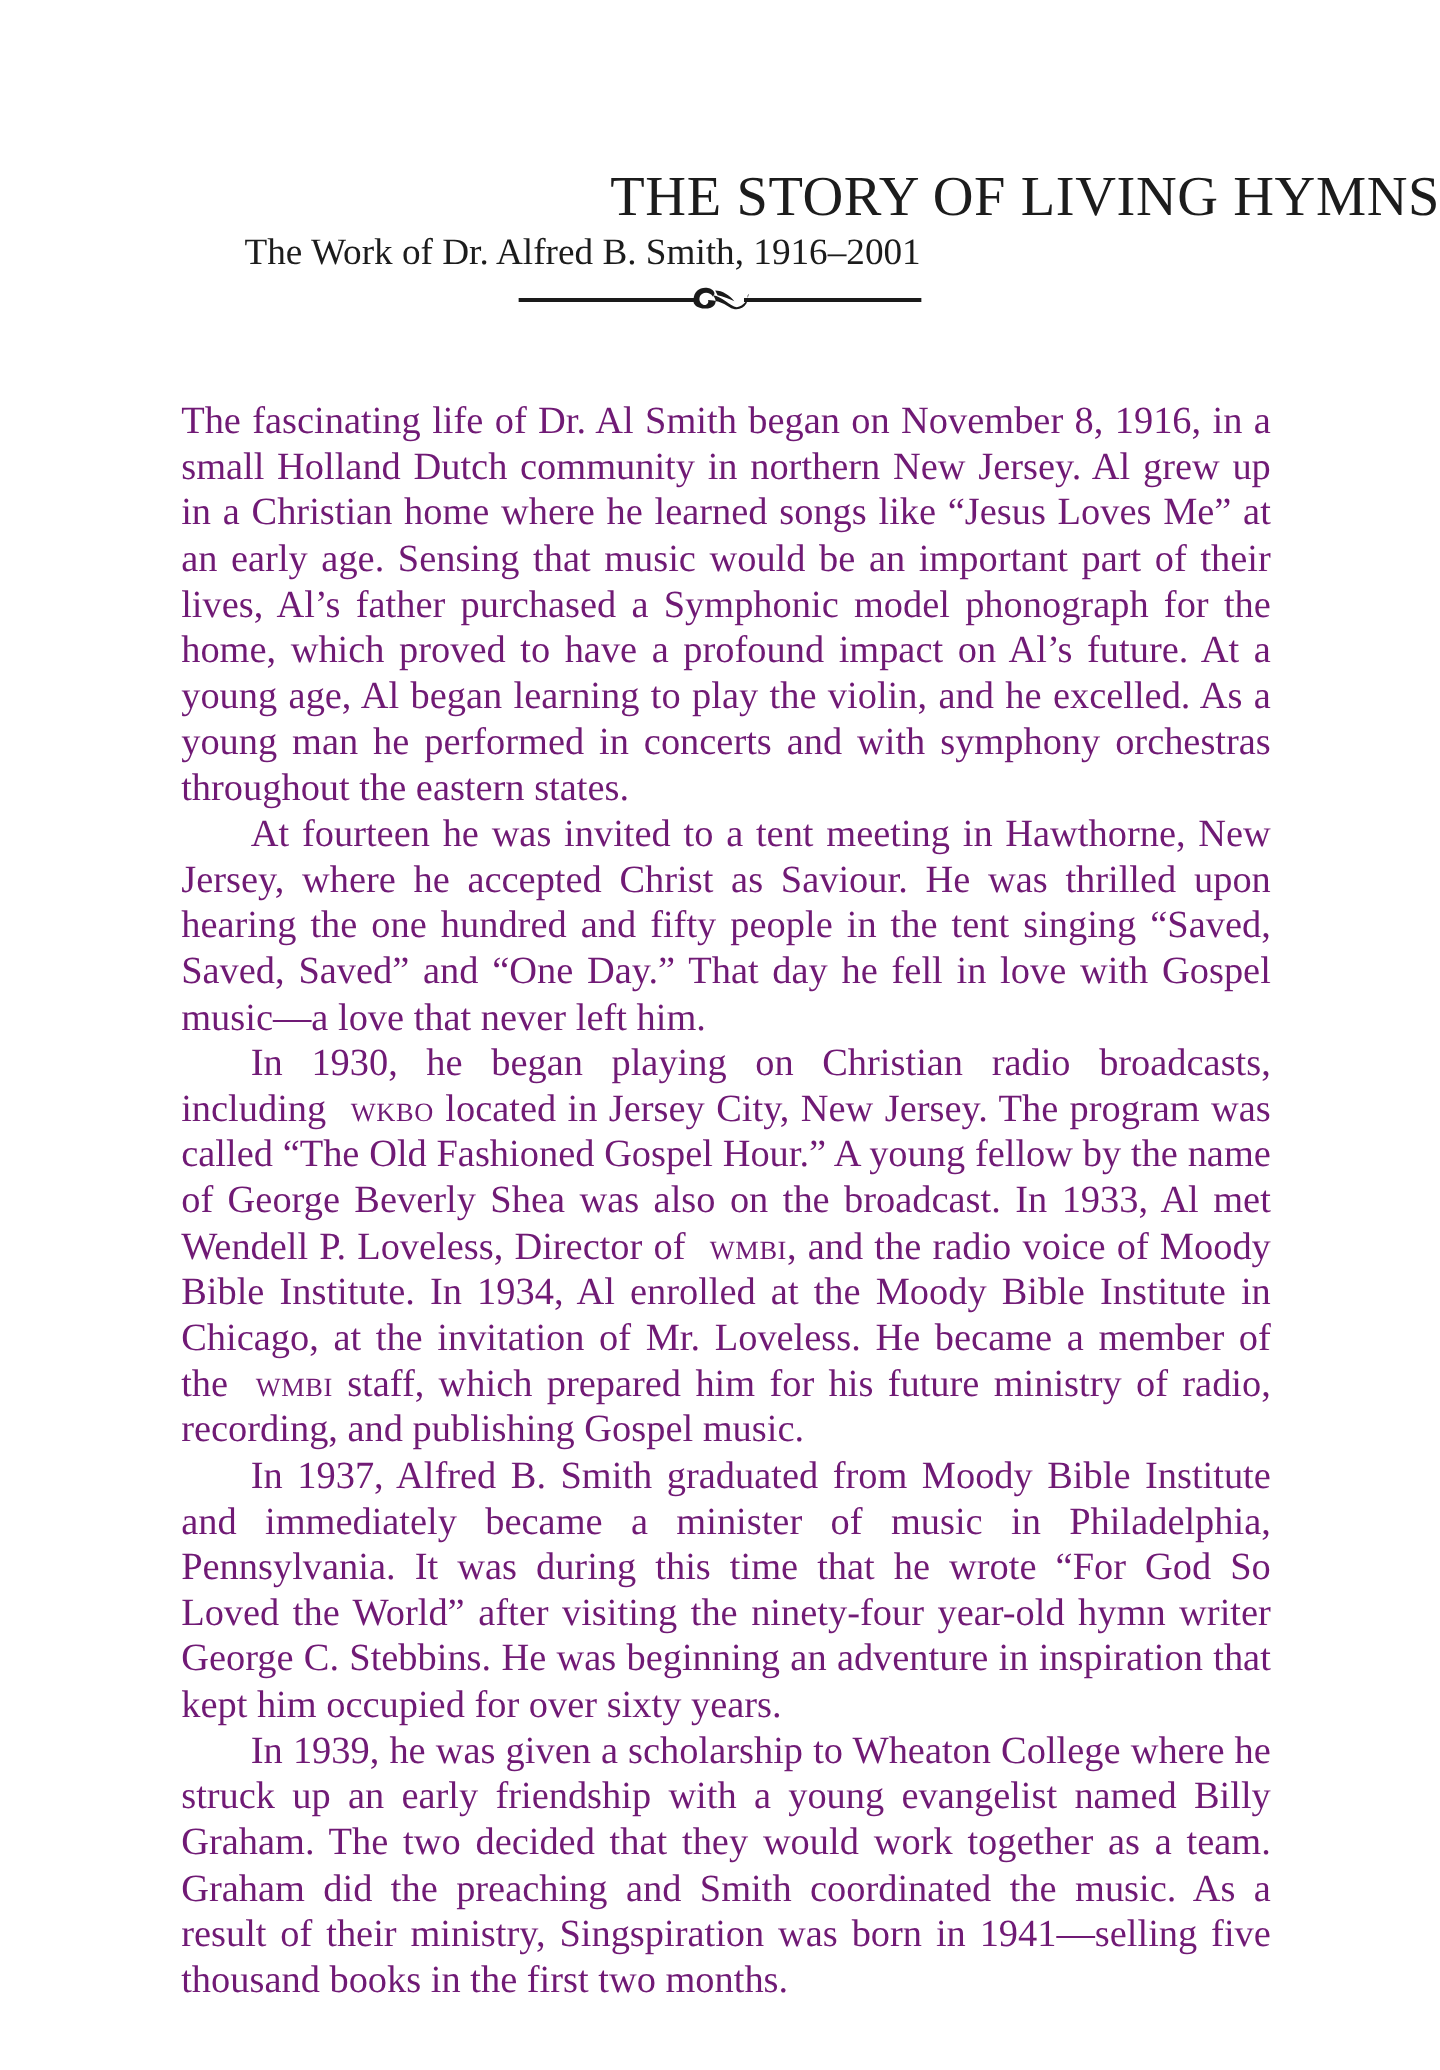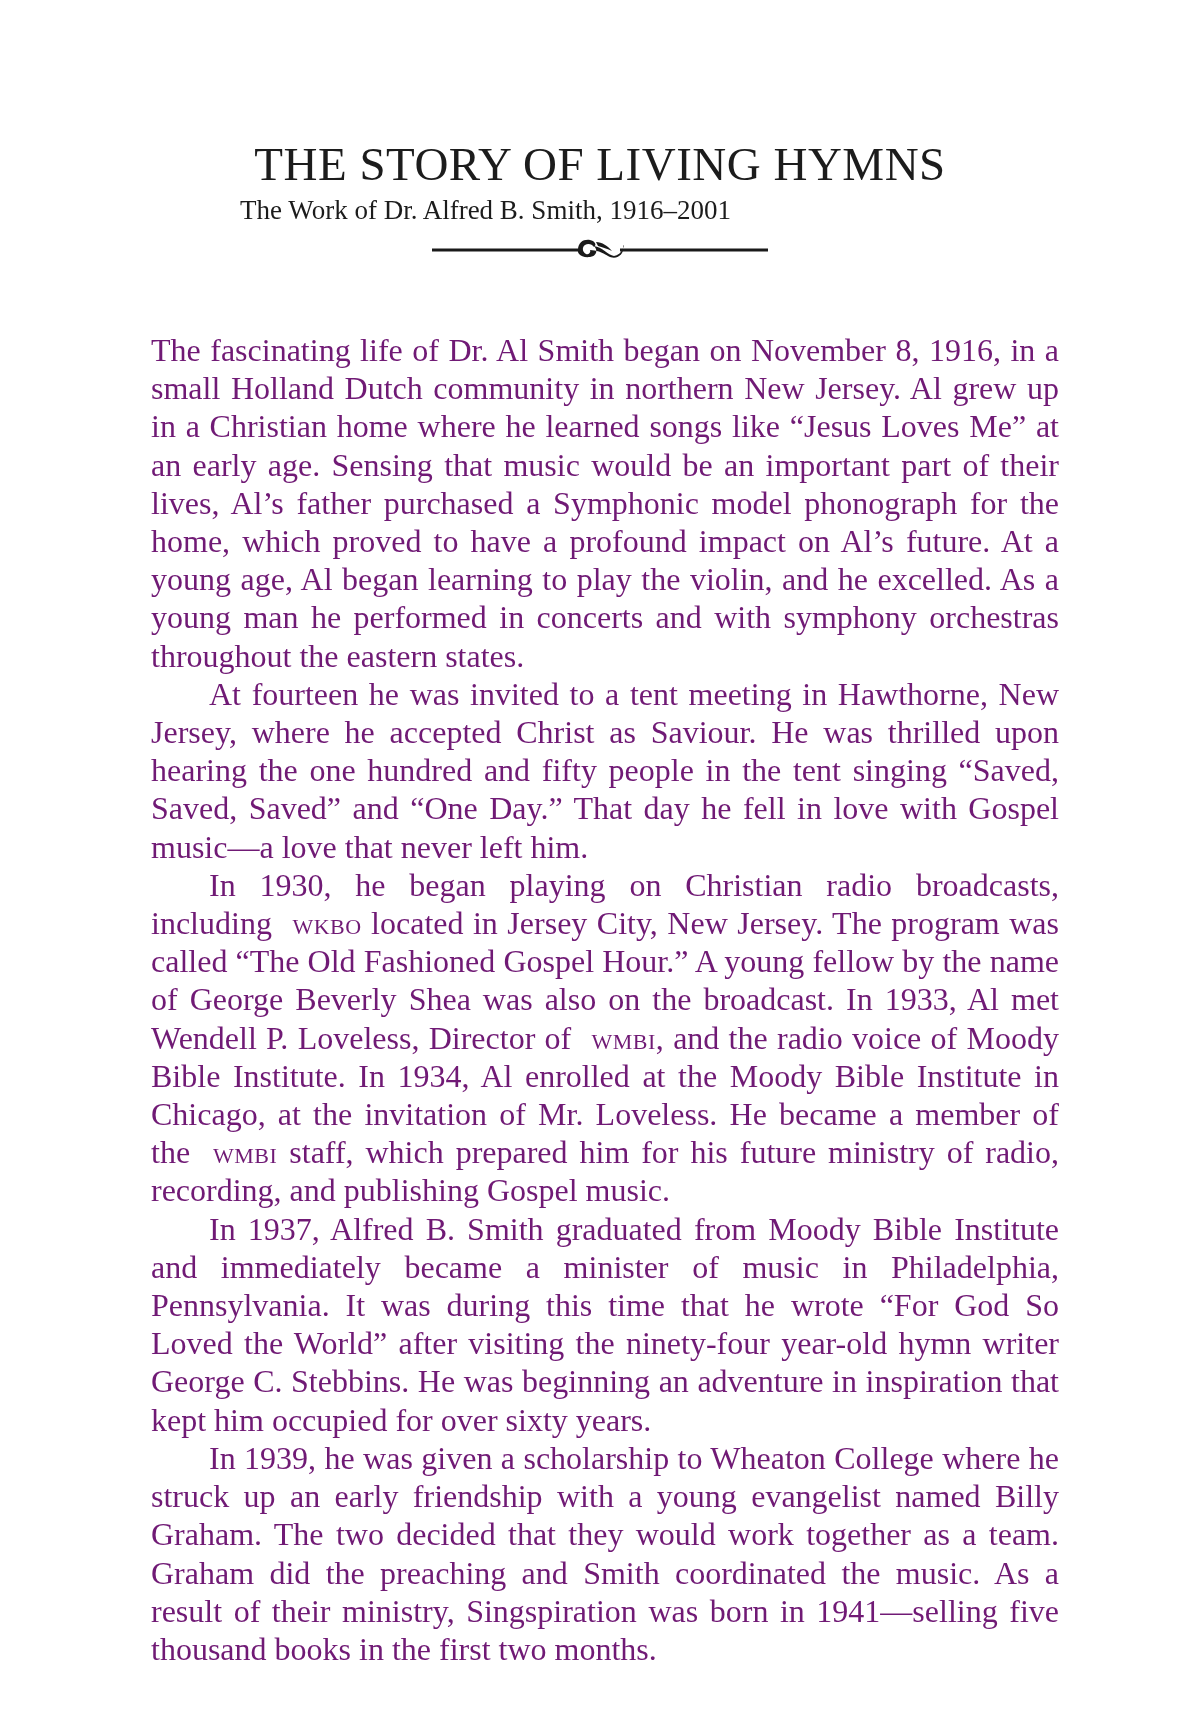--- a/index.html
+++ b/index.html
@@ -20,35 +20,35 @@
       left: 0;
       top: 0;
       width: 1200px;
       height: 1725px;
     }
     .title {
       position: absolute;
       left: 0;
       width: 1200px;
       top: 136px;
-      text-align: center;
+      text-align: right;
       font-size: 47px;
       line-height: 56px;
       letter-spacing: 0.5px;
       font-weight: normal;
       margin: 0;
       color: #1c1c1c;
     }
     .subtitle {
       position: absolute;
       left: 0;
       width: 971px;
       top: 194px;
       text-align: center;
-      font-size: 27px;
+      font-size: 31px;
       line-height: 32px;
       margin: 0;
       color: #1c1c1c;
     }
     .ornament {
       position: absolute;
       left: 432px;
       top: 236px;
       width: 336px;
       height: 26px;

